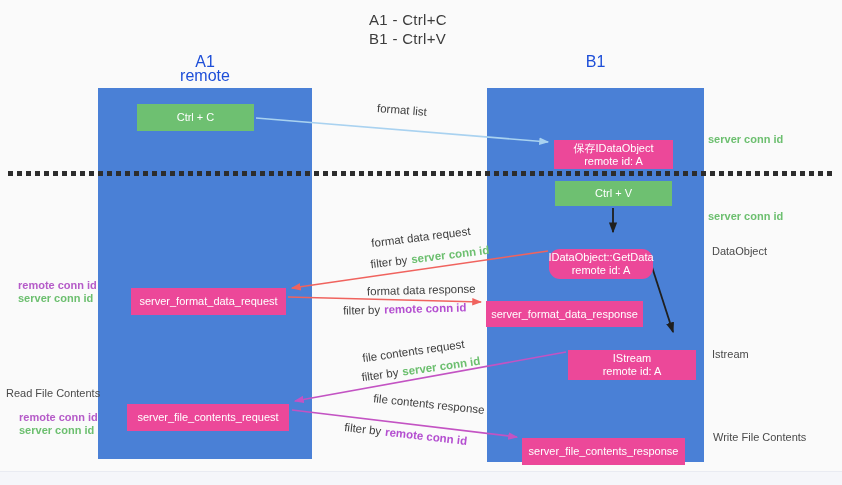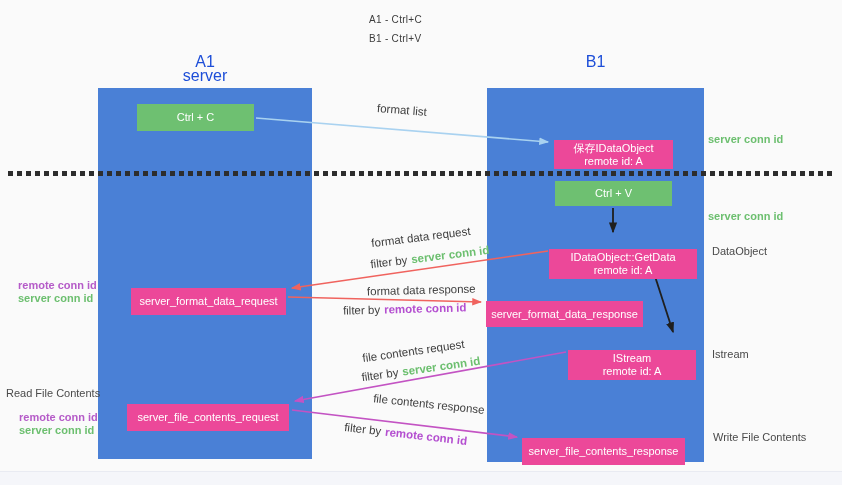--- a/index.html
+++ b/index.html
@@ -1,19 +1,19 @@
 <!DOCTYPE html>
 <html><head>
 <meta charset="utf-8">
 <style>
   html,body{margin:0;padding:0;}
   body{font-family:"Liberation Sans",sans-serif;background:#fafafa;}
   .stage{position:relative;width:842px;height:485px;background:#fafafa;overflow:hidden;}
 
-  .title{position:absolute;left:369px;top:10px;font-size:10px;line-height:19px;color:#3c3c3c;letter-spacing:0.3px;}
+  .title{position:absolute;left:369px;top:10px;font-size:15px;line-height:19px;color:#3c3c3c;letter-spacing:0.3px;}
 
   .lifeline{position:absolute;background:#4a80d6;}
   .lifeline-a1{left:98px;top:88px;width:214px;height:371px;}
   .lifeline-b1{left:487px;top:88px;width:217px;height:374px;}
 
   .ll-header{position:absolute;top:55px;text-align:center;font-size:16px;line-height:14px;color:#1d4ed8;}
   .ll-header-a1{left:98px;width:214px;}
   .ll-header-b1{left:487px;width:217px;}
 
   .dotted{position:absolute;left:8px;top:171px;width:827px;height:5px;z-index:3;
@@ -43,21 +43,21 @@
 
 <div class="stage">
 
   <div class="title">
     <div>A1 - Ctrl+C</div>
     <div>B1 - Ctrl+V</div>
   </div>
 
   <div class="ll-header ll-header-a1">
     <div>A1</div>
-    <div>server</div>
+    <div>remote</div>
   </div>
   <div class="ll-header ll-header-b1">
     <div>B1</div>
   </div>
 
   <div class="lifeline lifeline-a1"></div>
   <div class="lifeline lifeline-b1"></div>
 
   <div class="bottom-strip"></div>
 
@@ -93,21 +93,21 @@
 
   <div class="node node-orange" style="left:554px;top:128px;width:119px;height:29px;">
     <div>保存IDataObject</div>
     <div>remote id: A</div>
   </div>
 
   <div class="node node-green" style="left:555px;top:181px;width:117px;height:25px;">
     <div>Ctrl + V</div>
   </div>
 
-  <div class="node node-orange" style="left:549px;top:237px;width:148px;height:30px;">
+  <div class="node node-orange" style="left:549px;top:237px;width:104px;height:30px;border-radius:11px;">
     <div>IDataObject::GetData</div>
     <div>remote id: A</div>
   </div>
 
   <div class="node node-orange" style="left:131px;top:276px;width:155px;height:27px;">
     <div>server_format_data_request</div>
   </div>
 
   <div class="node node-orange" style="left:486px;top:289px;width:157px;height:26px;">
     <div>server_format_data_response</div>

